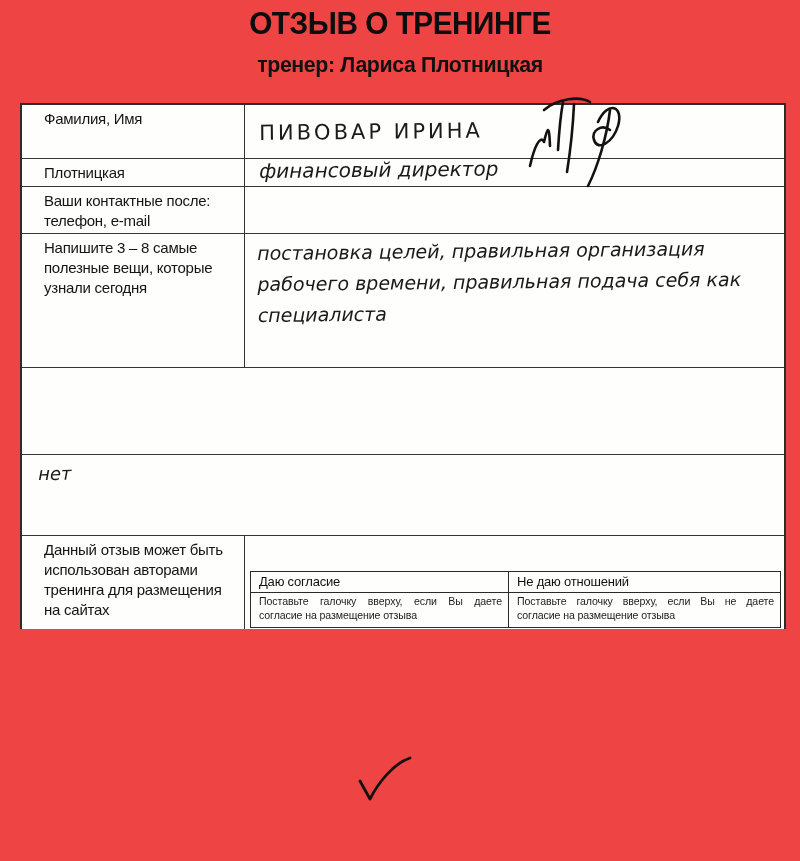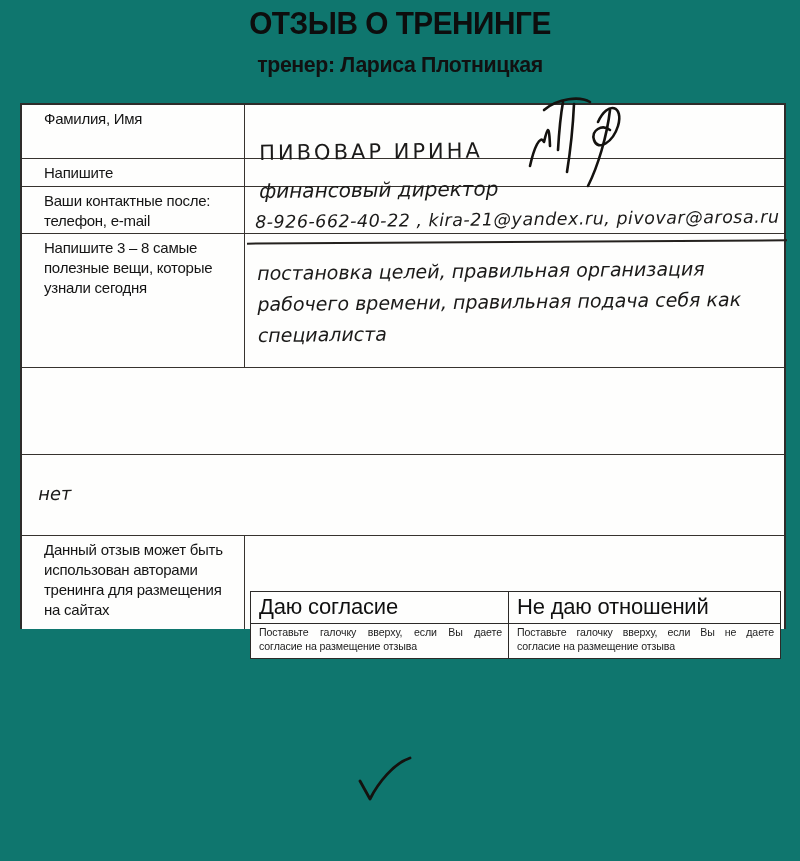--- a/index.html
+++ b/index.html
@@ -3,21 +3,21 @@
 <meta charset="utf-8">
 <style>
   html,body{margin:0;padding:0;}
   body{
     width:800px;height:861px;
     background:#fbfbfa;
     font-family:"Liberation Sans",sans-serif;
     color:#161616;
     overflow:hidden;
   }
-  .page{position:relative;width:800px;height:861px;background:#0f766e;}
+  .page{position:relative;width:800px;height:861px;background:#ef4444;}
 
   
   .hdr{position:absolute;top:6px;left:0;width:100%;text-align:center;}
   .hdr .title{
     font-size:31px;font-weight:bold;letter-spacing:-0.5px;
     transform:scaleX(0.96);color:#0d0d0d;
   }
   .hdr .subtitle{
     margin-top:10px;font-size:22px;font-weight:bold;letter-spacing:-0.4px;
     transform:scaleX(0.97);color:#111;
@@ -31,21 +31,21 @@
   }
   .row{display:flex;border-bottom:1.6px solid #37332f;box-sizing:border-box;}
   .row:last-child{border-bottom:none;}
   .lbl{
     width:223px;min-width:223px;box-sizing:border-box;
     border-right:1.6px solid #37332f;
     padding:4px 10px 3px 22px;
     font-size:15px;line-height:1.32;letter-spacing:-0.25px;
     color:#141414;
   }
-  .val{flex:1;position:relative;box-sizing:border-box;overflow:visible;margin-top:20px;}
+  .val{flex:1;position:relative;box-sizing:border-box;overflow:visible;}
 
   
   .r1{min-height:54px}.r2{min-height:41px}.r3{min-height:26px}
   .r4{min-height:42px}.r5{min-height:134px}.r6{min-height:87px}
   .r7{min-height:77px}.r8{min-height:112px}.r9{min-height:81px}
   .r10{min-height:93px}
 
   
   .hw{
     font-family:"DejaVu Sans",sans-serif;
@@ -76,21 +76,21 @@
 
   
   .consent{
     position:absolute;left:5px;top:35px;right:3px;
     border:1.6px solid #2c2a28;display:flex;box-sizing:border-box;
     background:#fefefd;
   }
   .consent .col{flex:1;box-sizing:border-box;}
   .consent .col.agree{border-right:1.6px solid #2c2a28;flex:0 0 258px;}
   .consent .chead{
-    font-size:22px;letter-spacing:-0.2px;color:#101010;
+    font-size:13px;letter-spacing:-0.2px;color:#101010;
     padding:2px 8px 3px 8px;border-bottom:1.4px solid #2c2a28;
     white-space:nowrap;
   }
   .consent .cnote{
     font-size:10.6px;line-height:1.3;letter-spacing:-0.1px;
     padding:2px 6px 4px 8px;color:#1c1c1c;text-align:justify;
   }
 
   
   .sig{position:absolute;left:518px;top:88px;pointer-events:none;}
@@ -113,36 +113,30 @@
       <div class="lbl">Фамилия, Имя</div>
       <div class="val">
         <div class="hw hw-r1">
           <span class="ln">ПИВОВАР  ИРИНА</span>
         </div>
       </div>
     </div>
 
 
     <div class="row r3">
-      <div class="lbl">Напишите</div>
+      <div class="lbl">Плотницкая</div>
       <div class="val">
         <div class="hw hw-r3">
           <span class="ln">финансовый директор</span>
         </div>
       </div>
     </div>
 
     <div class="row r4">
       <div class="lbl">Ваши контактные после: телефон, e-mail</div>
-      <div class="val">
-        <div class="hw hw-r4">
-          <span class="ln">8-926-662-40-22 , kira-21@yandex.ru, pivovar@arosa.ru</span>
-        </div>
-        <div class="pen-underline"></div>
-      </div>
     </div>
 
     <div class="row r5">
       <div class="lbl">Напишите 3 – 8 самые полезные вещи, которые узнали сегодня</div>
       <div class="val">
         <div class="hw hw-r5">
           <span class="ln">постановка целей, правильная организация</span>
           <span class="ln">рабочего времени, правильная подача себя как</span>
           <span class="ln">специалиста</span>
         </div>

